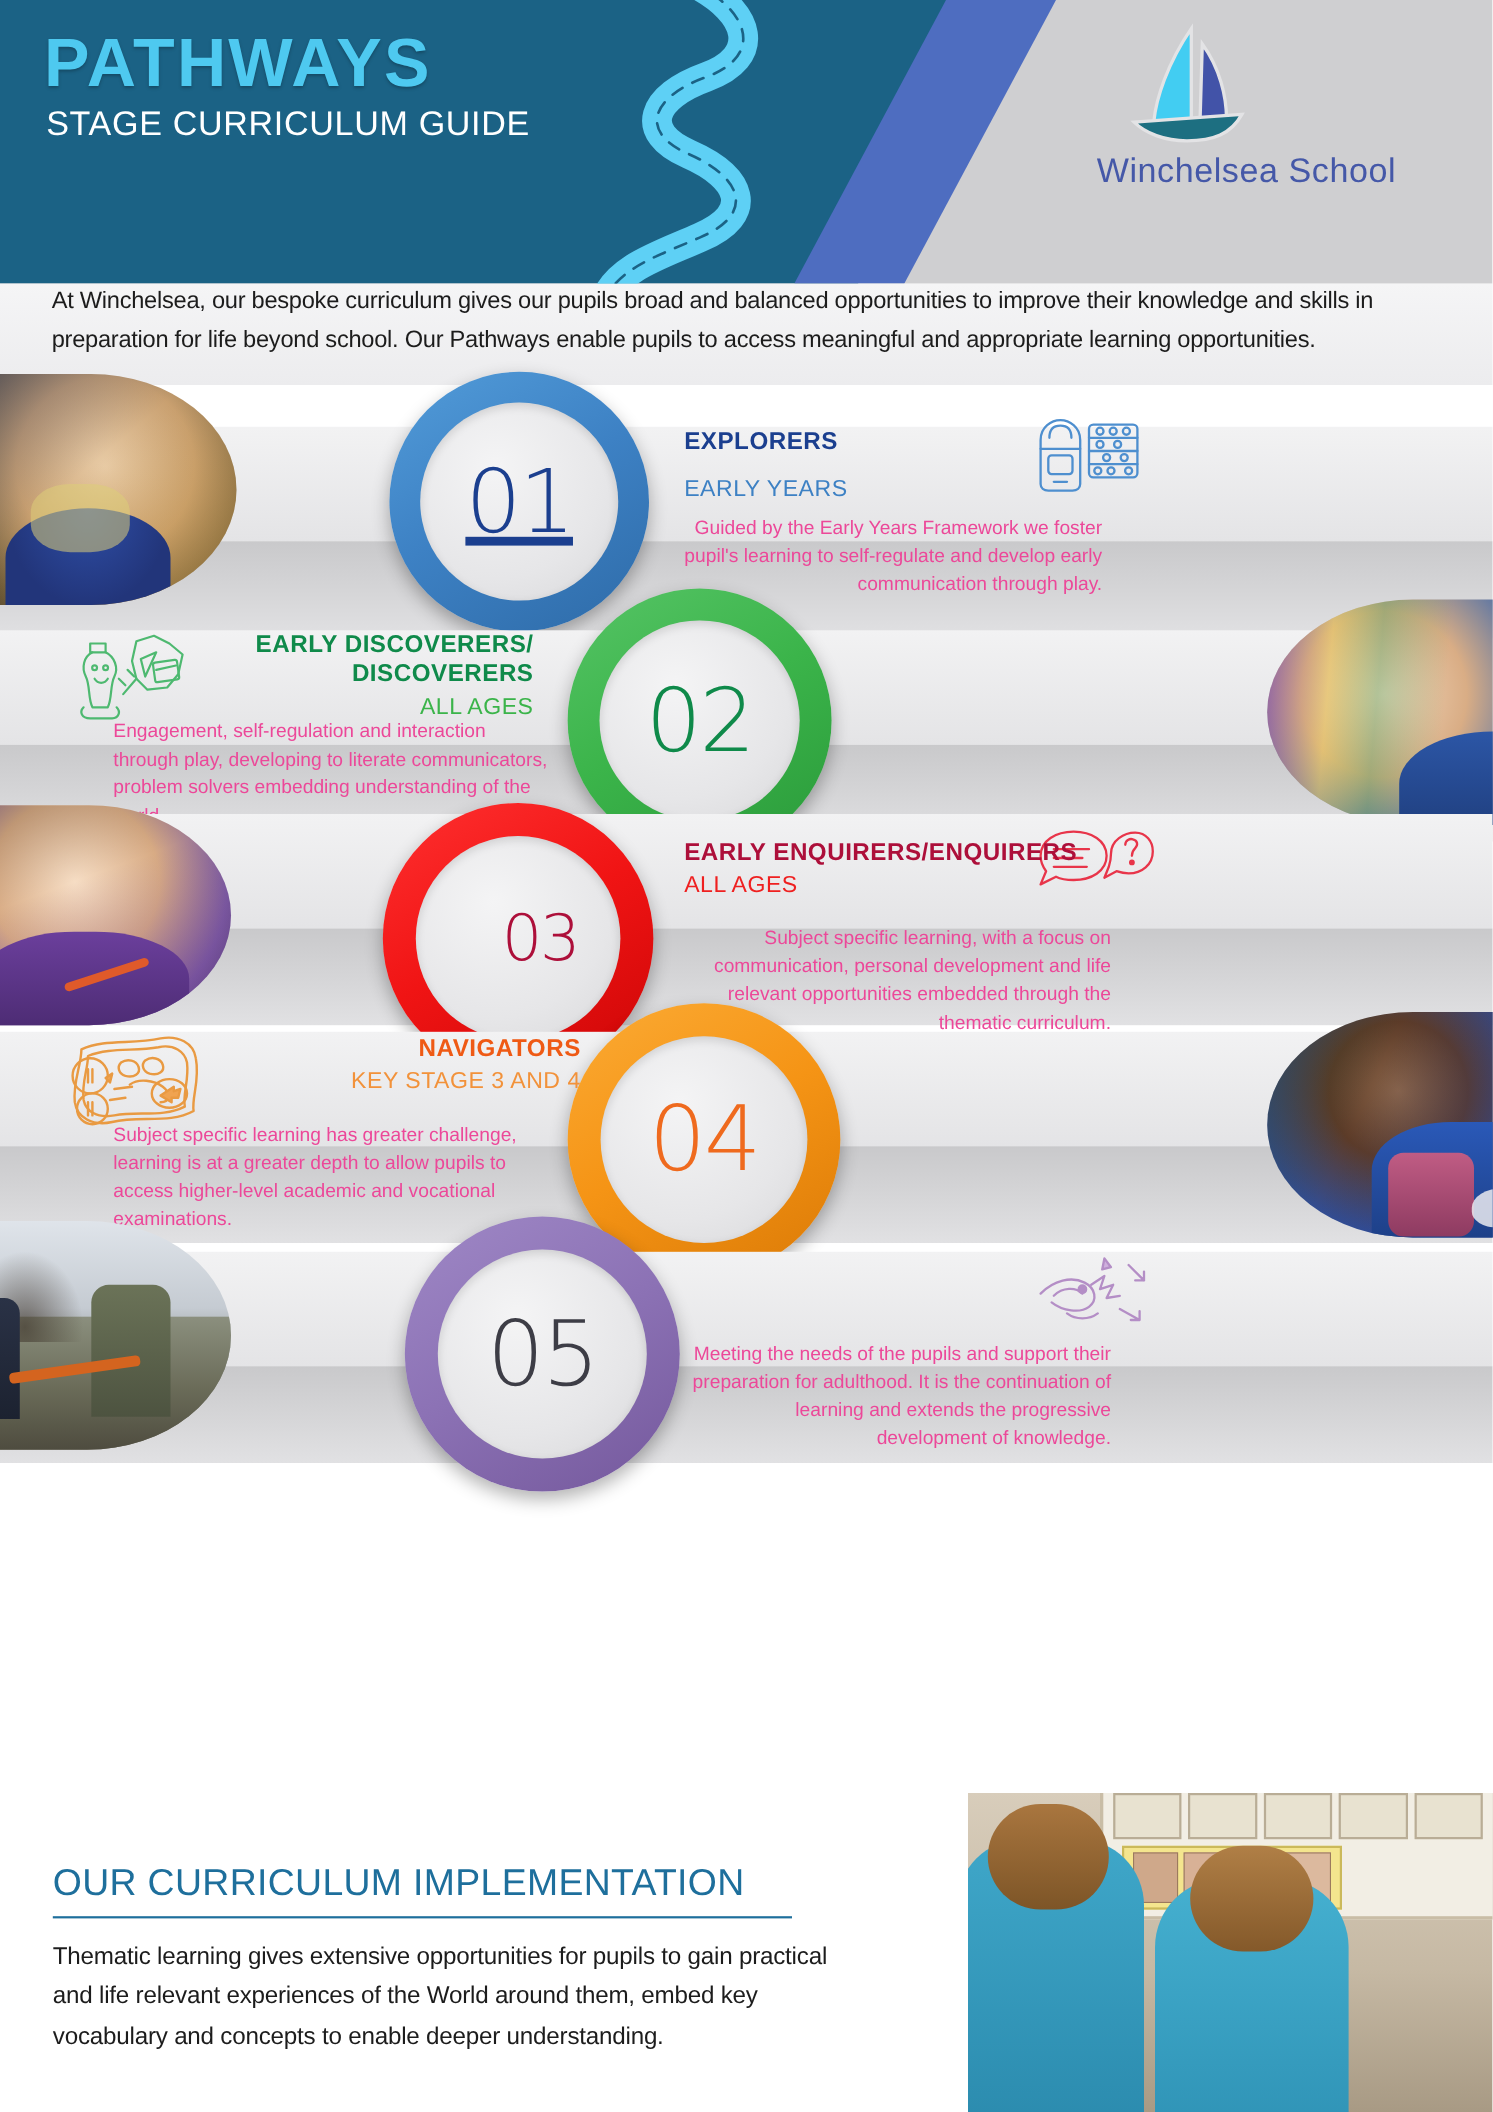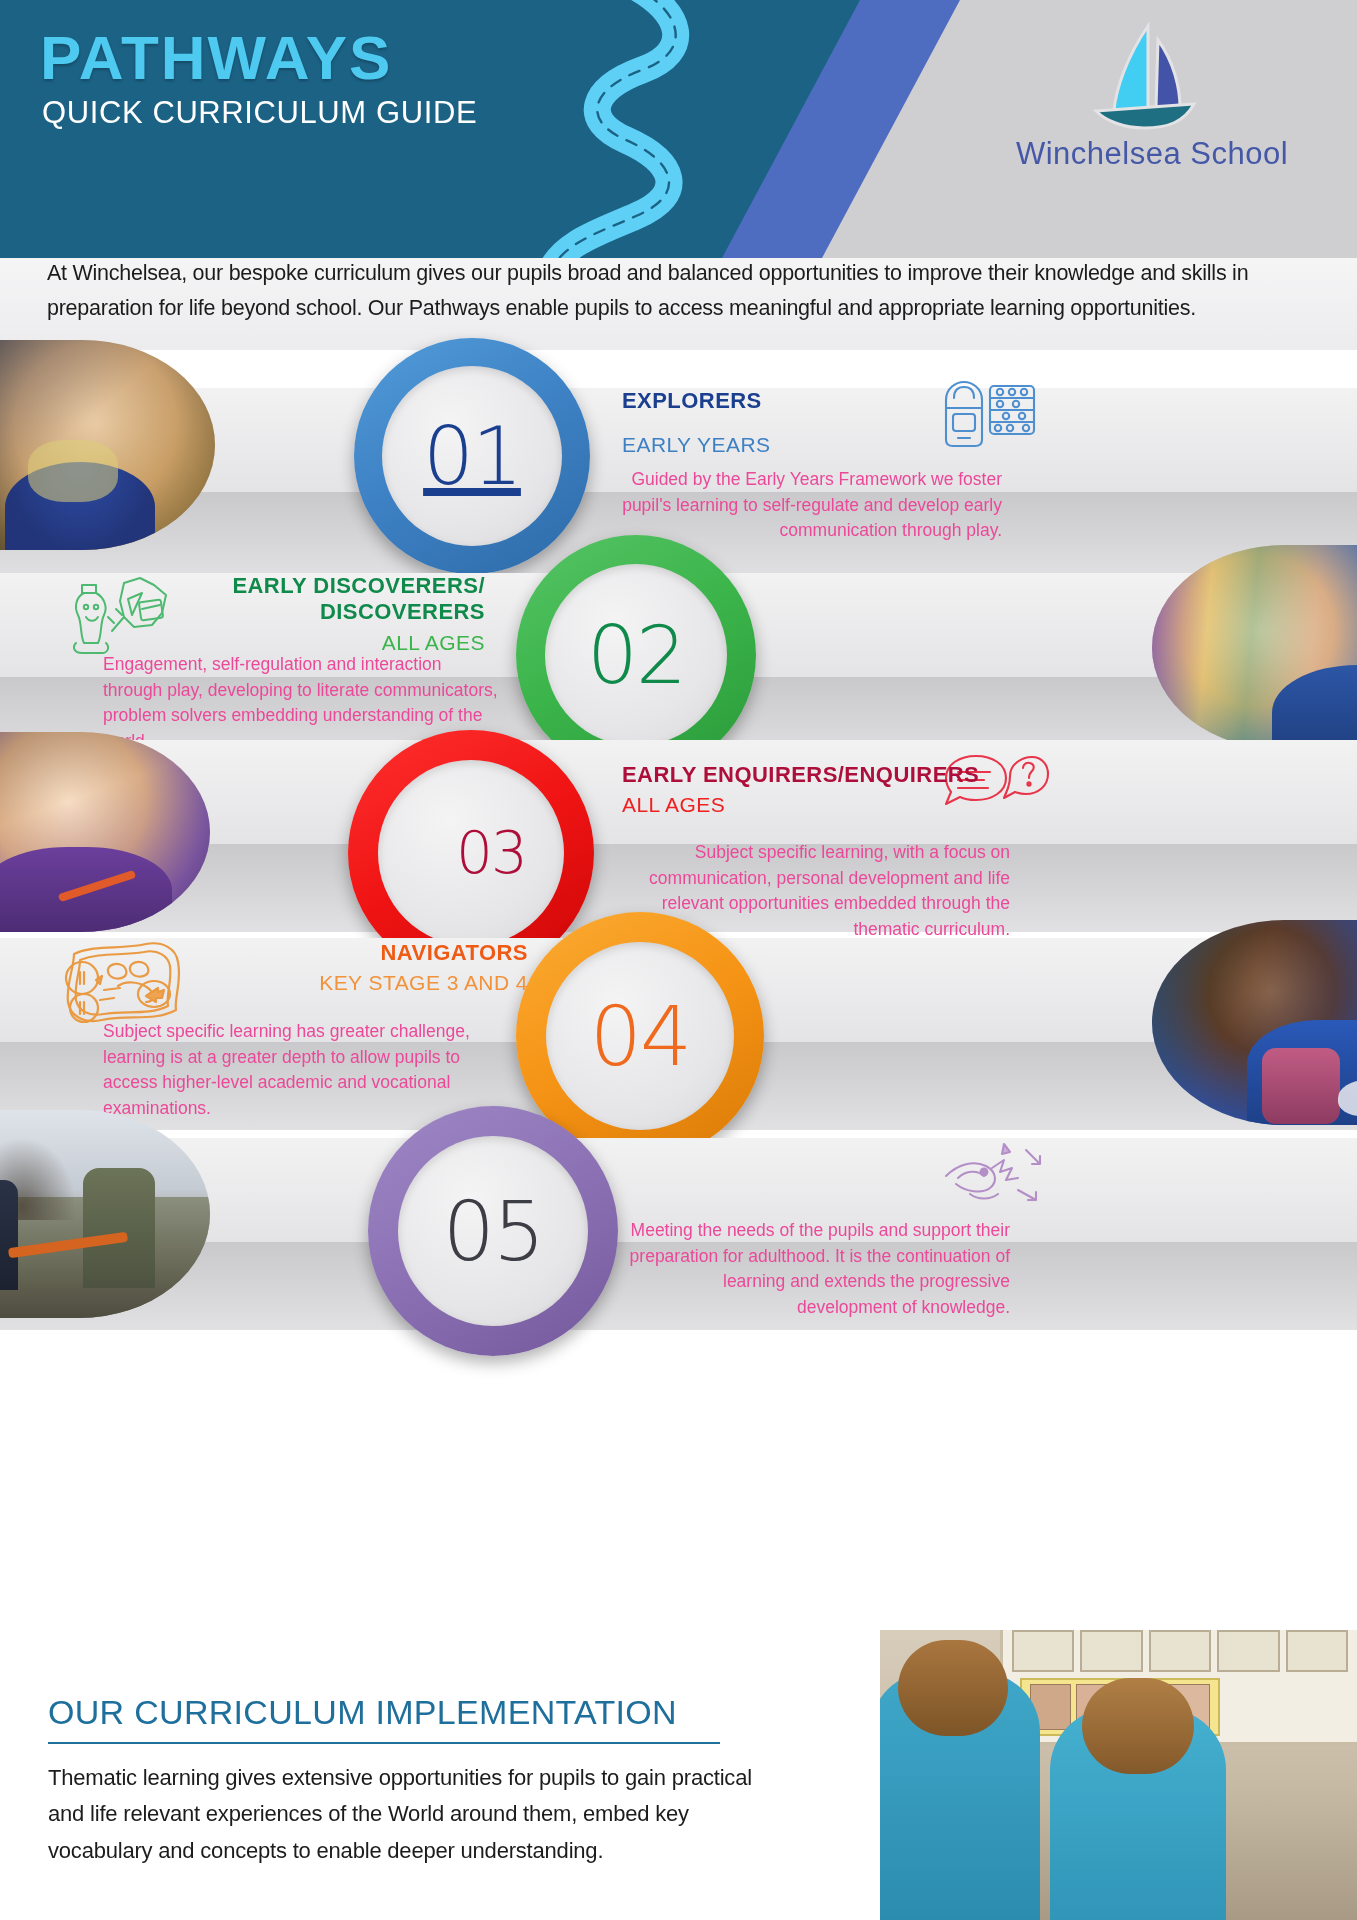--- a/index.html
+++ b/index.html
@@ -31,21 +31,21 @@
     font-size:62px; font-weight:bold; letter-spacing:2px;
     color:#4ec9f0;
     font-family:"Liberation Sans", sans-serif;
     text-shadow:0 2px 3px rgba(0,0,0,.25);
   }
   .hdr-sub {
     position:absolute; left:42px; top:95px;
     font-size:31px; font-weight:normal; letter-spacing:.6px;
     color:#ffffff;
   }
-  .logo-wrap { position:absolute; right:50px; top:18px; width:310px; text-align:center; }
+  .logo-wrap { position:absolute; right:50px; top:18px; width:310px; text-align:left; }
   .logo-name { margin-top:2px; font-size:31px; color:#4558a8; letter-spacing:.5px; font-family:"Liberation Sans", sans-serif; }
 
   
   .intro {
     position:absolute; left:0; top:258px; width:1357px; height:92px;
     background:linear-gradient(180deg,#f5f5f6 0%,#ececee 100%);
   }
   .intro p {
     position:absolute; left:47px; top:-2px; width:1270px;
     font-size:21.5px; line-height:1.63; color:#1c1c1c;
@@ -121,21 +121,21 @@
     <div class="hdr-grey"></div>
     <div class="hdr-blue"></div>
     <div class="hdr-periwinkle"></div>
 
     <svg class="hdr-road" viewBox="0 0 330 270">
       <path d="M200 -10 C 255 18, 262 58, 212 76 C 162 94, 150 126, 196 146 C 244 167, 258 200, 206 222 C 170 238, 130 250, 120 280" fill="none" stroke="#5ed0f5" stroke-width="27" stroke-linecap="round"></path>
       <path d="M200 -10 C 255 18, 262 58, 212 76 C 162 94, 150 126, 196 146 C 244 167, 258 200, 206 222 C 170 238, 130 250, 120 280" fill="none" stroke="#1b6285" stroke-width="2.4" stroke-dasharray="11 10" stroke-linecap="round"></path>
     </svg>
 
     <div class="hdr-title">PATHWAYS</div>
-    <div class="hdr-sub">QUICK CURRICULUM GUIDE</div>
+    <div class="hdr-sub">STAGE CURRICULUM GUIDE</div>
 
     <div class="logo-wrap">
       <svg width="180" height="112" viewBox="0 0 180 112">
         <path d="M86 8 C 64 40, 54 72, 52 92 L 86 92 Z" fill="#42cdf2" stroke="#e3e3e5" stroke-width="3"></path>
         <path d="M96 22 C 112 44, 118 70, 118 90 L 94 90 Z" fill="#4253a8" stroke="#e3e3e5" stroke-width="3"></path>
         <path d="M34 93 L 132 86 C 122 104, 106 110, 82 110 C 62 110, 44 103, 34 93 Z" fill="#1d6f81" stroke="#e3e3e5" stroke-width="3"></path>
       </svg>
       <div class="logo-name">Winchelsea School</div>
     </div>
   </div>

